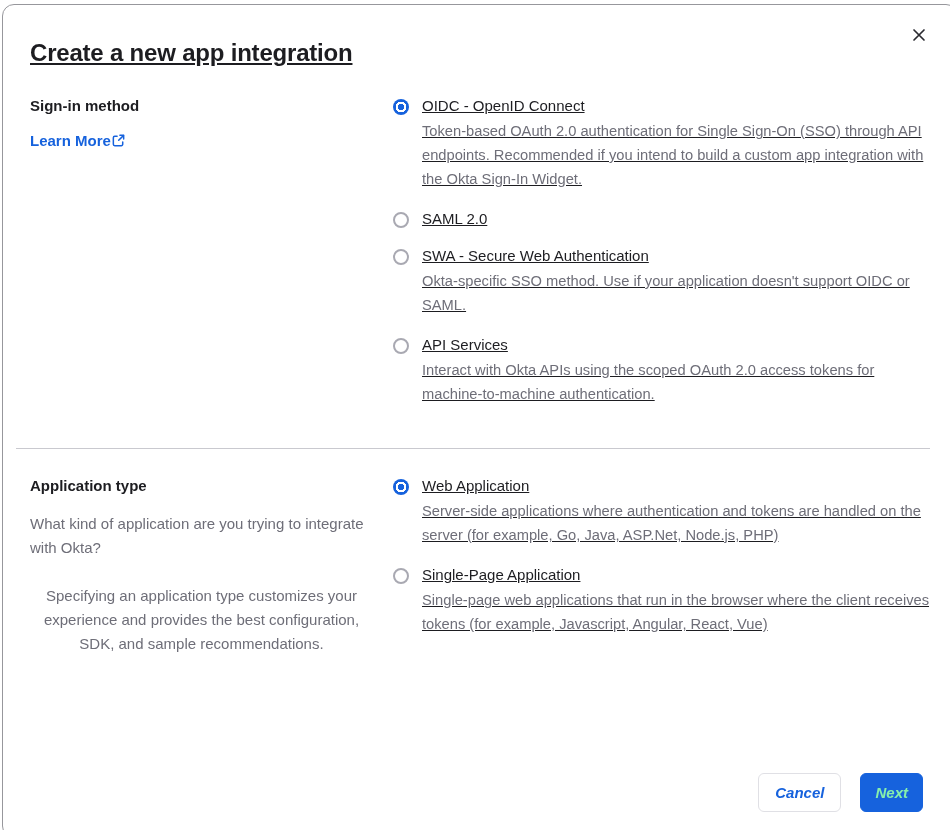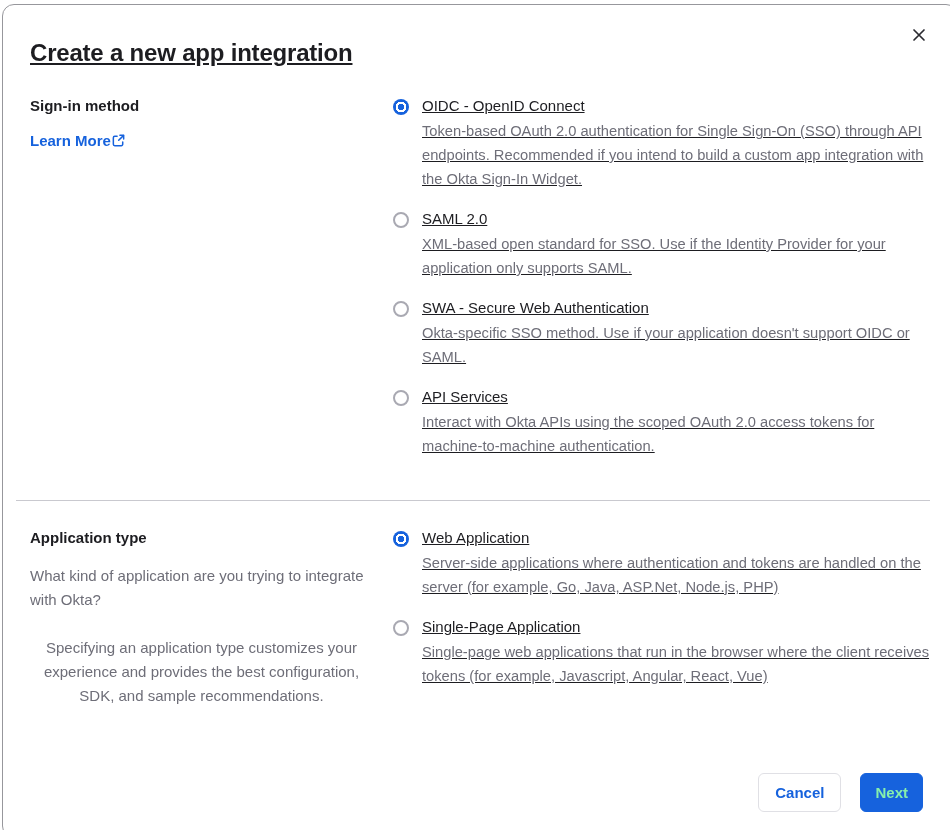--- a/index.html
+++ b/index.html
@@ -110,20 +110,21 @@
     display: flex;
     gap: 19px;
   }
   .btn {
     font-family: "Liberation Sans", sans-serif;
     font-size: 15px;
     font-weight: 700;
     border-radius: 6px;
     padding: 10px 16px;
     cursor: pointer;
+    font-style: italic;
   }
   .btn-cancel {
     background: #fff;
     border: 1px solid #e0e0e5;
     color: #1662dd;
   }
   .btn-next {
     background: #1662dd;
     border: 1px solid #1662dd;
     color: #86efac;
@@ -162,21 +163,20 @@
     <div class="option-text">
       <div class="option-label">OIDC - OpenID Connect</div>
       <div class="option-desc">Token-based OAuth 2.0 authentication for Single Sign-On (SSO) through API endpoints. Recommended if you intend to build a custom app integration with the Okta Sign-In Widget.</div>
     </div>
   </div>
 
   <div class="option">
     <span class="radio"></span>
     <div class="option-text">
       <div class="option-label">SAML 2.0</div>
-      <div class="option-desc">XML-based open standard for SSO. Use if the Identity Provider for your application only supports SAML.</div>
     </div>
   </div>
 
   <div class="option">
     <span class="radio"></span>
     <div class="option-text">
       <div class="option-label">SWA - Secure Web Authentication</div>
       <div class="option-desc">Okta-specific SSO method. Use if your application doesn't support OIDC or SAML.</div>
     </div>
   </div>

